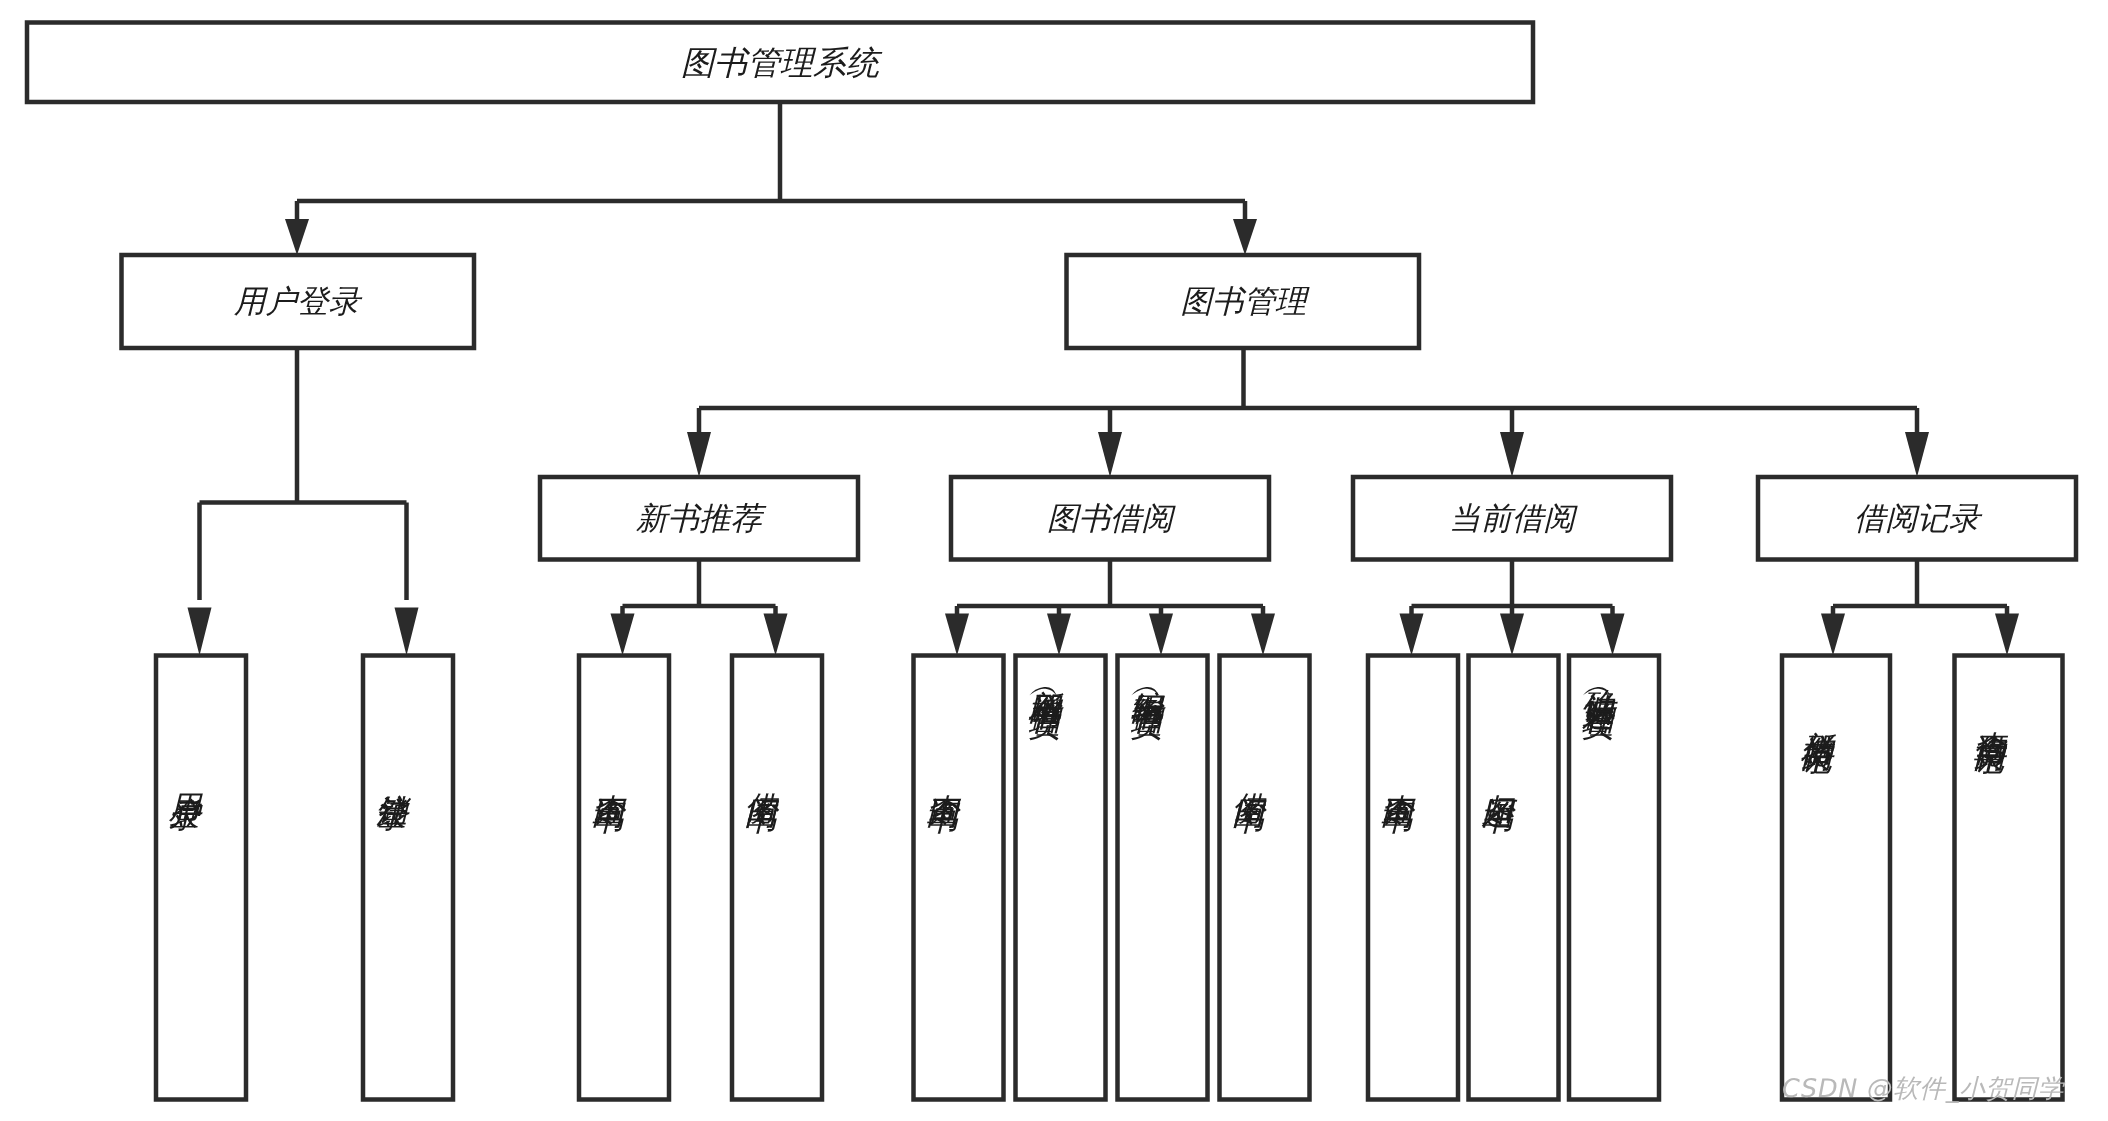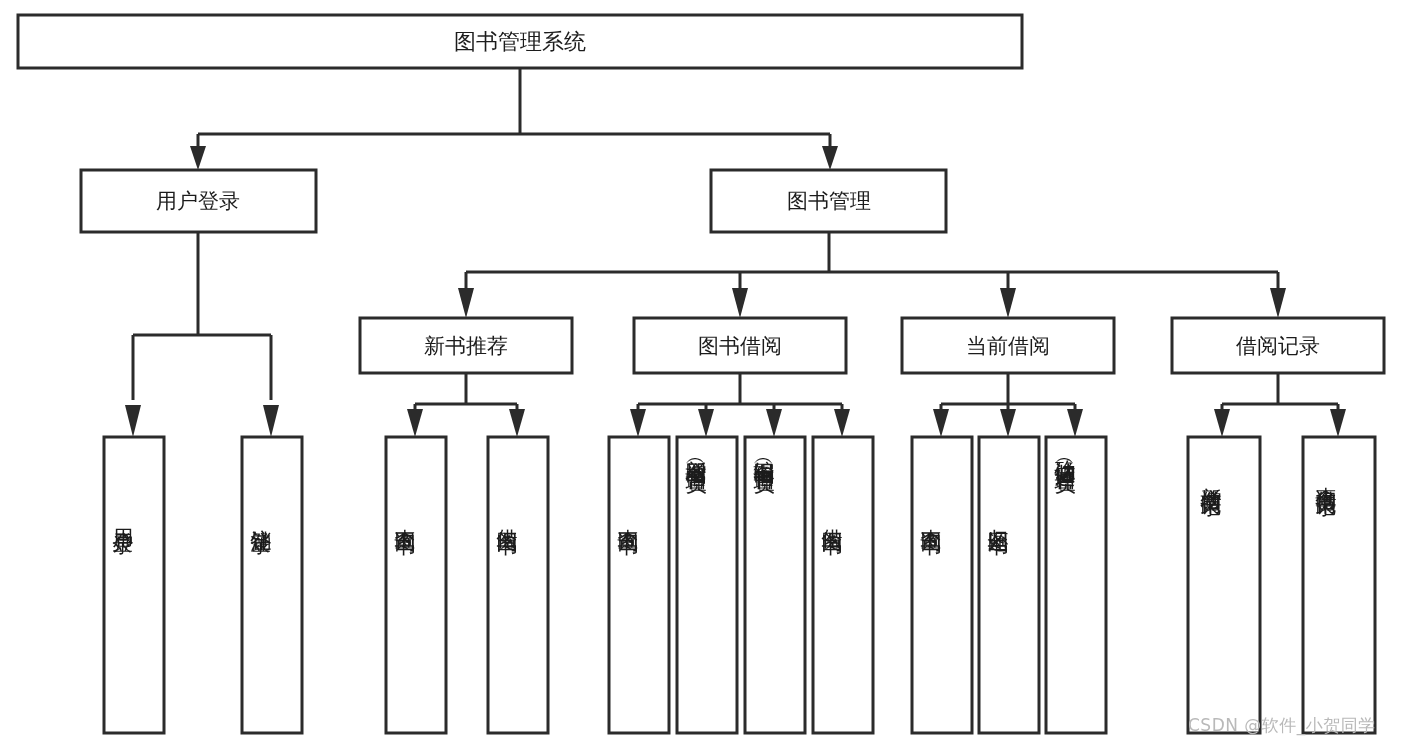--- a/index.html
+++ b/index.html
@@ -11,20 +11,21 @@
     width: 1405px;
     height: 747px;
     font-family: "DejaVu Sans", "Liberation Sans", sans-serif;
     overflow: hidden;
     position: relative;
   }
   #diagram-root {
     position: relative;
     width: 1248px;
     height: 747px;
+    font-style: italic;
   }
   svg#flow {
     position: absolute;
     top: 0;
     left: 0;
     width: 1405px;
     height: 747px;
   }
   .node-rect {
     fill: #ffffff;

